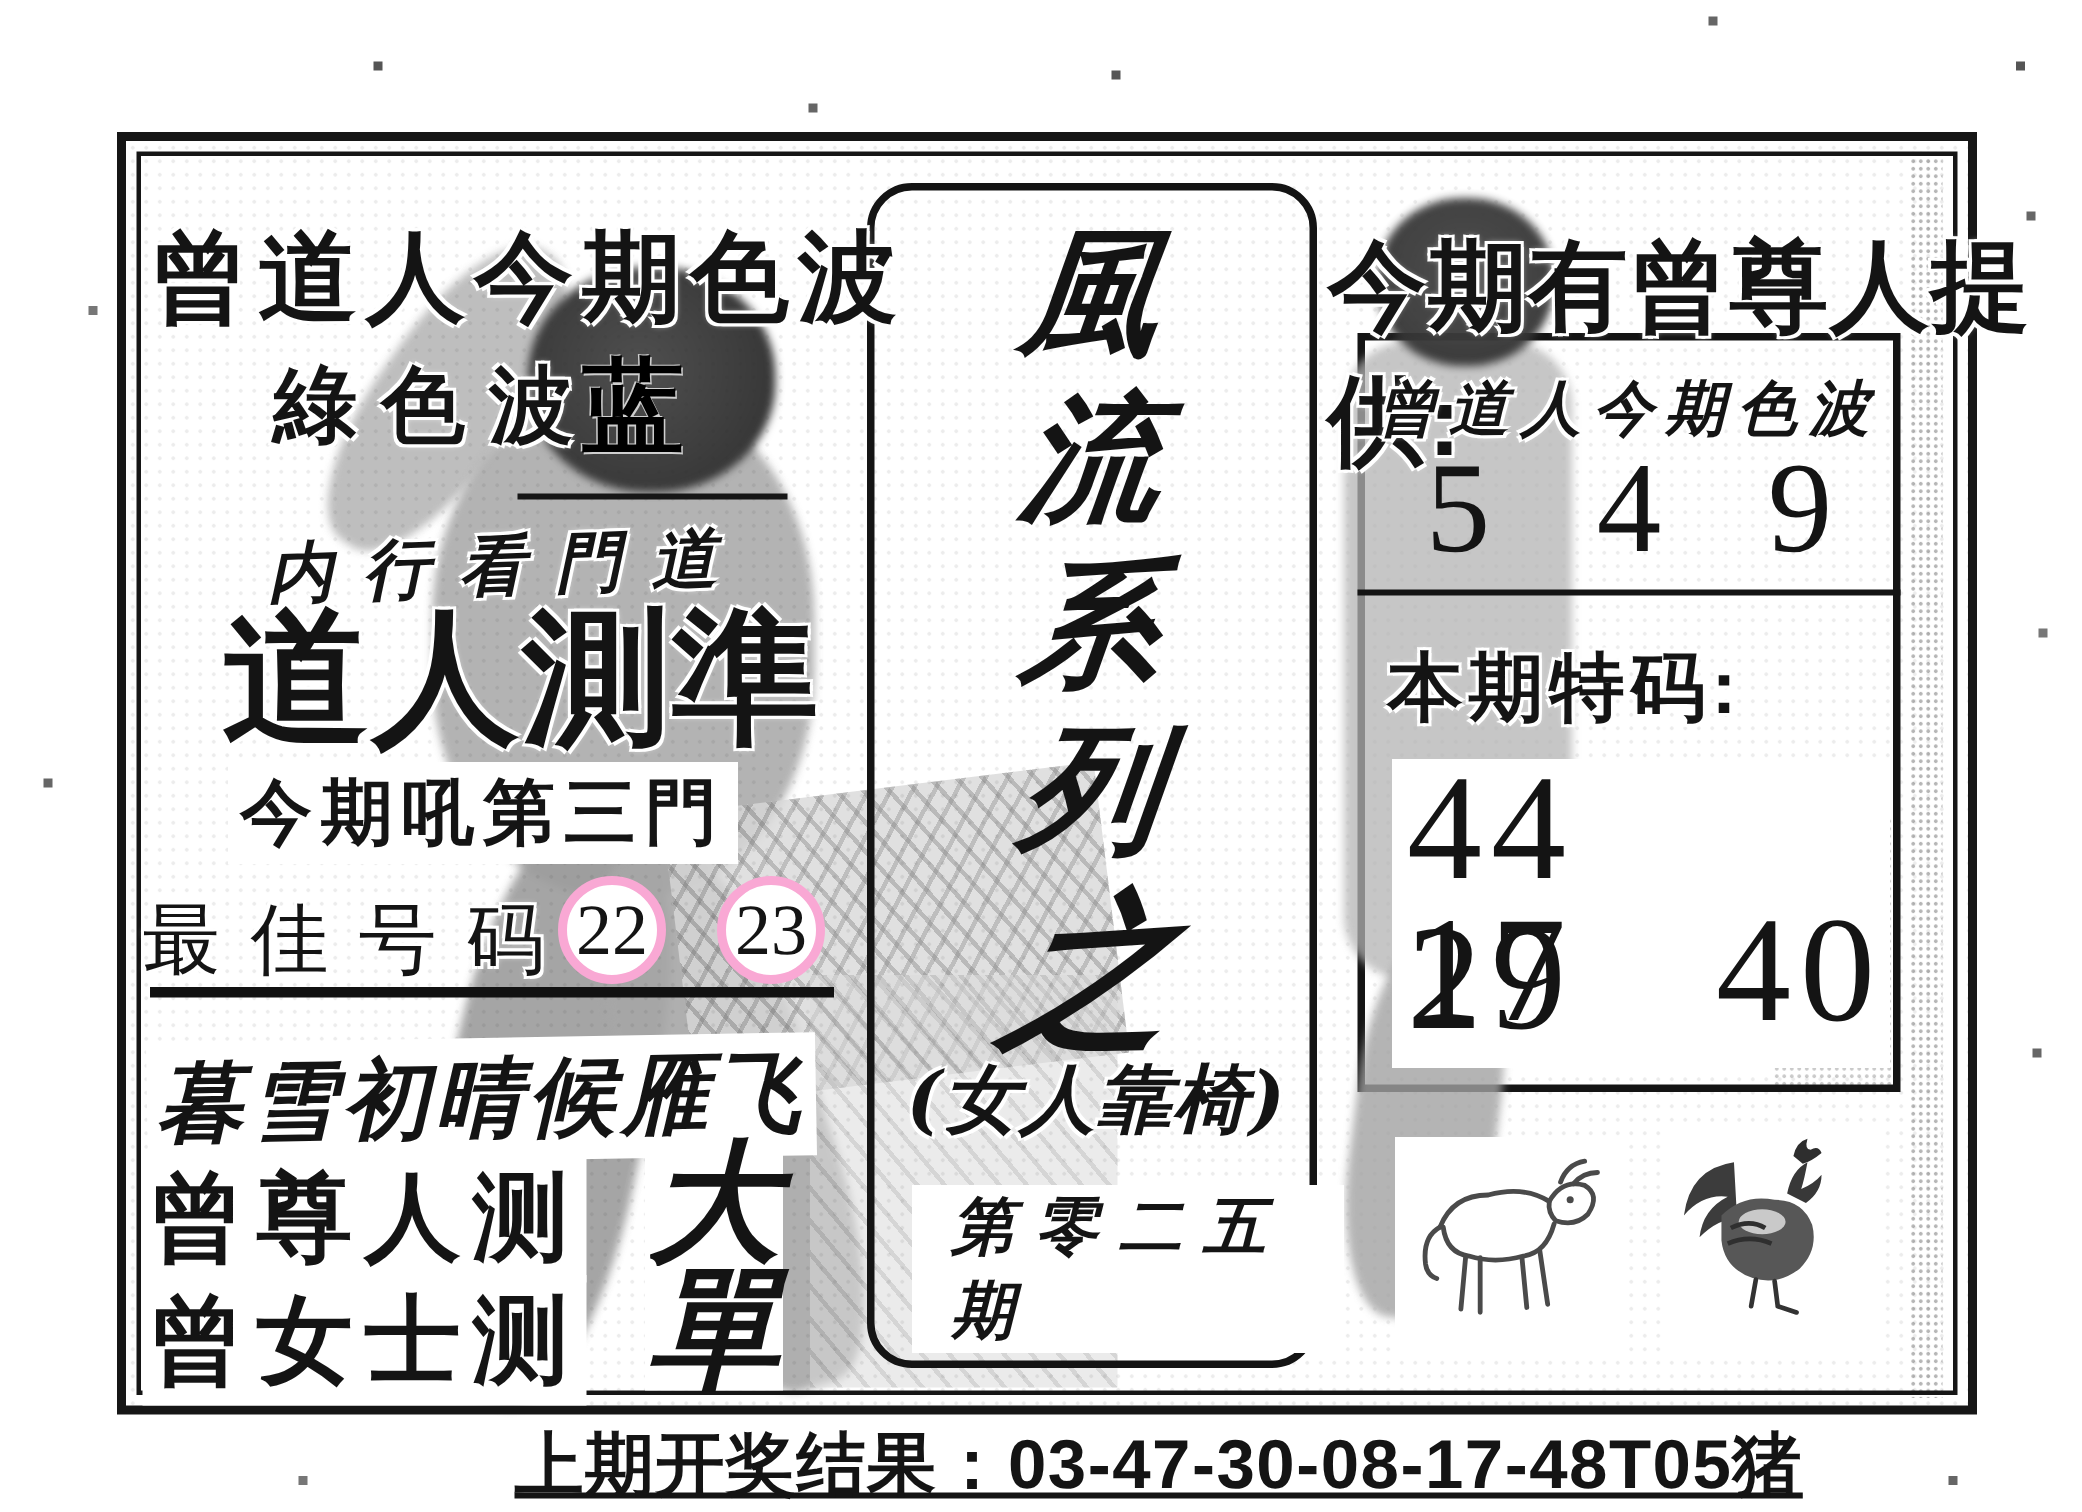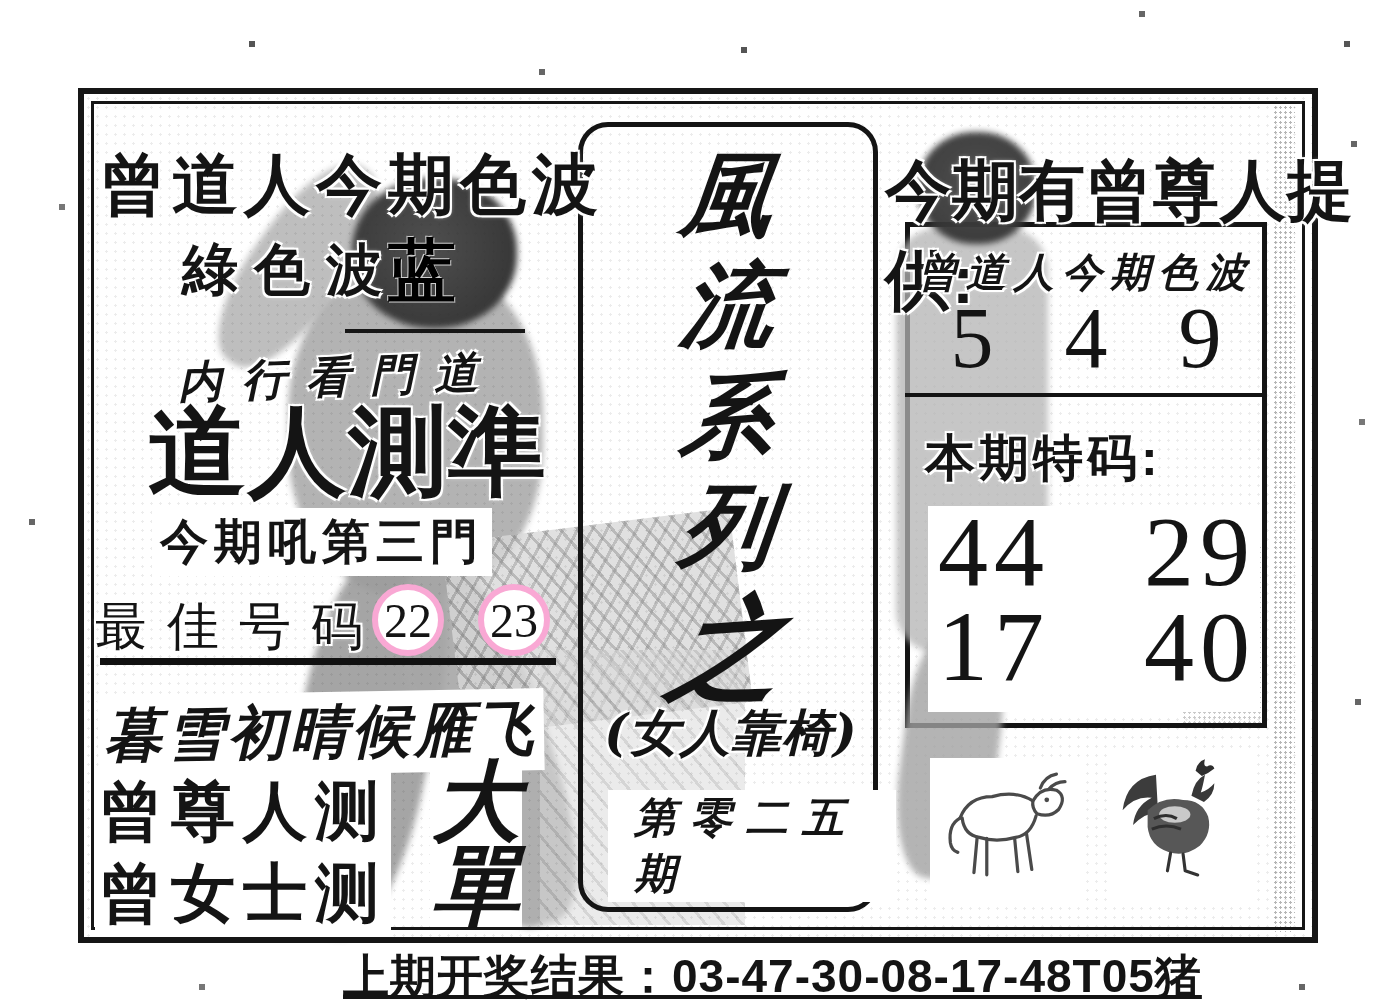--- a/index.html
+++ b/index.html
@@ -79,21 +79,21 @@
   .r-header{left:885px;top:146px;font-size:66px;letter-spacing:1px;z-index:5;}
   .r-box{left:905px;top:222px;width:362px;height:506px;border:5px solid #141414;box-sizing:border-box;z-index:3;}
   .r-div{left:905px;top:393px;width:362px;height:4px;background:#141414;z-index:5;}
   .r-taillabel{left:905px;top:245px;width:362px;text-align:center;font-size:40px;letter-spacing:8px;z-index:5;}
   .r-taildigits{left:915px;top:295px;width:342px;display:flex;justify-content:space-around;z-index:5;}
   .r-taildigits span{font-size:86px;line-height:1;}
   .r-speclabel{left:925px;top:425px;font-size:50px;letter-spacing:4px;z-index:5;}
   .r-numbg{left:928px;top:506px;width:332px;height:206px;background:#fff;z-index:4;}
   .r-row{left:932px;width:330px;display:flex;justify-content:space-between;padding:0 6px;box-sizing:border-box;z-index:5;}
   .r-row span{font-size:100px;line-height:1;letter-spacing:6px;}
-  .r-row1{top:502px;} .r-row2{top:597px;}
+  .r-row1{top:502px;flex-direction:column;} .r-row2{top:597px;}
   .r-animalbg{background:#fff;z-index:4;}
   .ox-box{left:930px;top:758px;width:150px;height:148px;}
   .rooster-box{left:1108px;top:752px;width:146px;height:150px;}
   svg.animal{width:100%;height:100%;display:block;}
 
   
   .footer{left:343px;top:946px;font-size:46px;letter-spacing:1px;z-index:5;text-decoration:underline;}
 </style>
 </head>
 <body>

